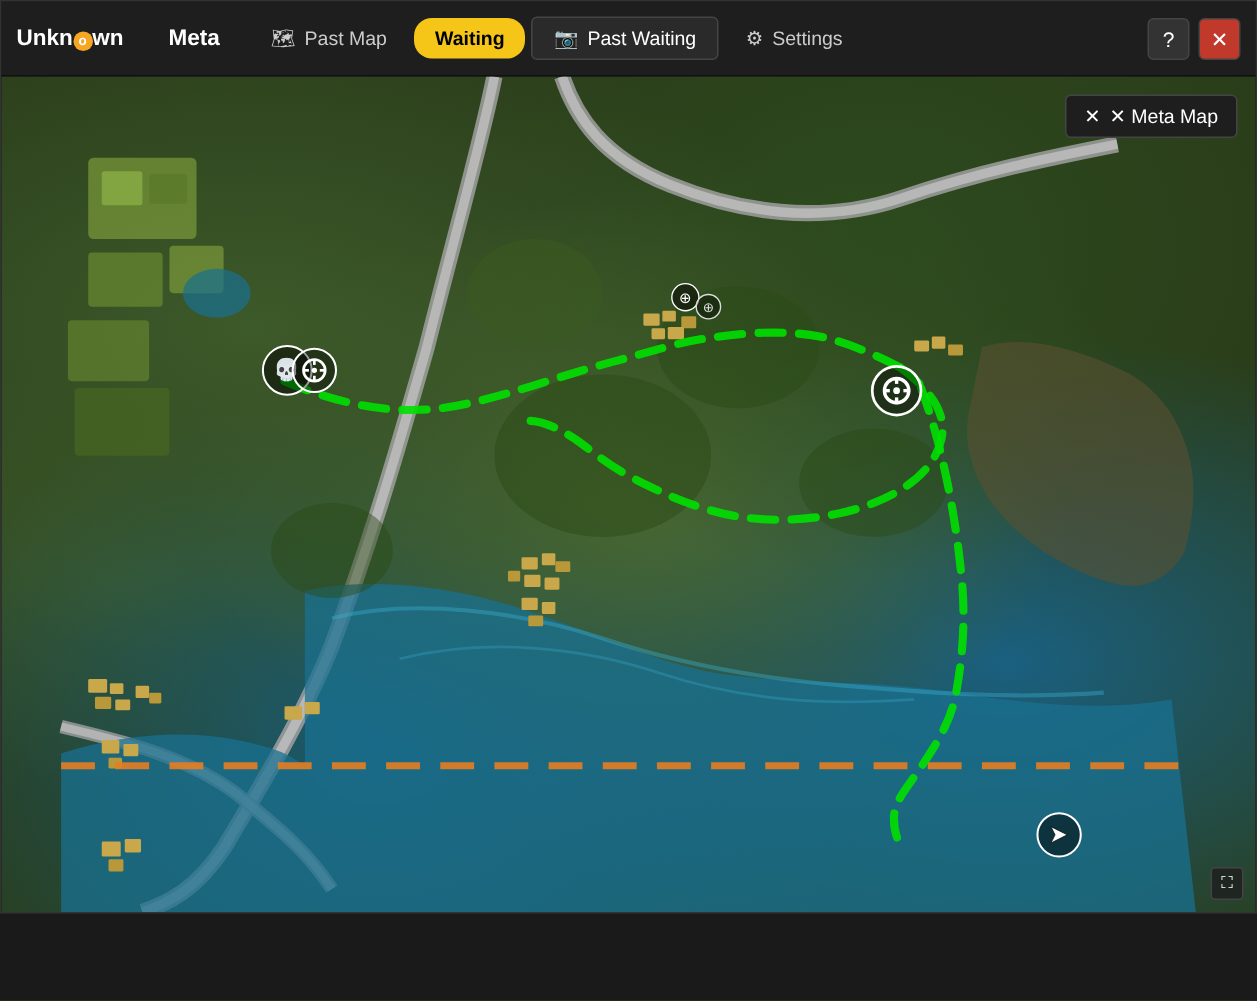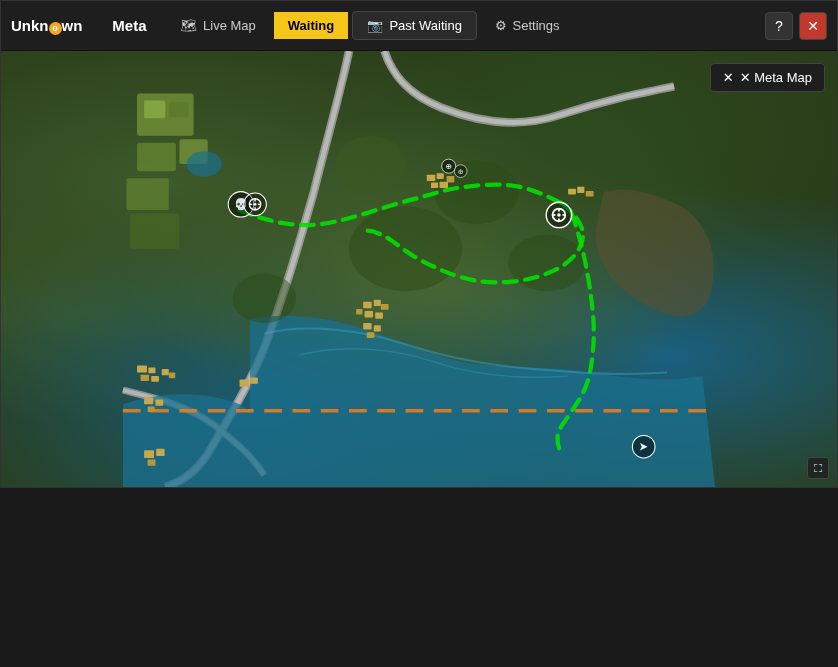--- a/index.html
+++ b/index.html
@@ -6,21 +6,21 @@
     body {
       width: 838px;
       height: 667px;
       background: #1a1a1a;
       font-family: 'Segoe UI', Arial, sans-serif;
       overflow: hidden;
     }
 
     #app {
       width: 838px;
-      height: 488px;
+      height: 609px;
       display: flex;
       flex-direction: column;
       border: 1px solid #333;
     }
 
     
     #titlebar {
       height: 50px;
       background: #1e1e1e;
       display: flex;
@@ -61,21 +61,21 @@
     .nav-tab.active {
       background: #2a2a2a;
       color: #fff;
       border: 1px solid #444;
     }
 
     .nav-tab.waiting {
       background: #f5c518;
       color: #000;
       font-weight: bold;
-      border-radius: 0;
+      border-radius: 12px;
     }
 
     #titlebar-actions {
       display: flex;
       align-items: center;
       gap: 6px;
       padding: 0 10px;
     }
 
     .title-btn {
@@ -171,21 +171,21 @@
   <div id="titlebar">
     <div id="logo-area">
       <span style="color:#fff;font-size:15px;font-weight:bold;">Unkn<span style="display:inline-block;width:13px;height:13px;background:#f5a623;border-radius:50%;text-align:center;line-height:13px;font-size:9px;color:#fff;font-weight:bold;">o</span>wn</span>
       <span style="color:#fff;font-size:15px;font-weight:bold;margin-left:26px;">Meta</span>
     </div>
 
     <div id="nav-tabs">
 
       <button class="nav-tab">
         <span style="font-size:13px;">🗺</span>
-        <span>Live Map</span>
+        <span>Past Map</span>
       </button>
 
       <button class="nav-tab waiting">
         <span>Waiting</span>
       </button>
 
       <button class="nav-tab active">
         <span style="font-size:13px;">📷</span>
         <span>Past Waiting</span>
       </button>

